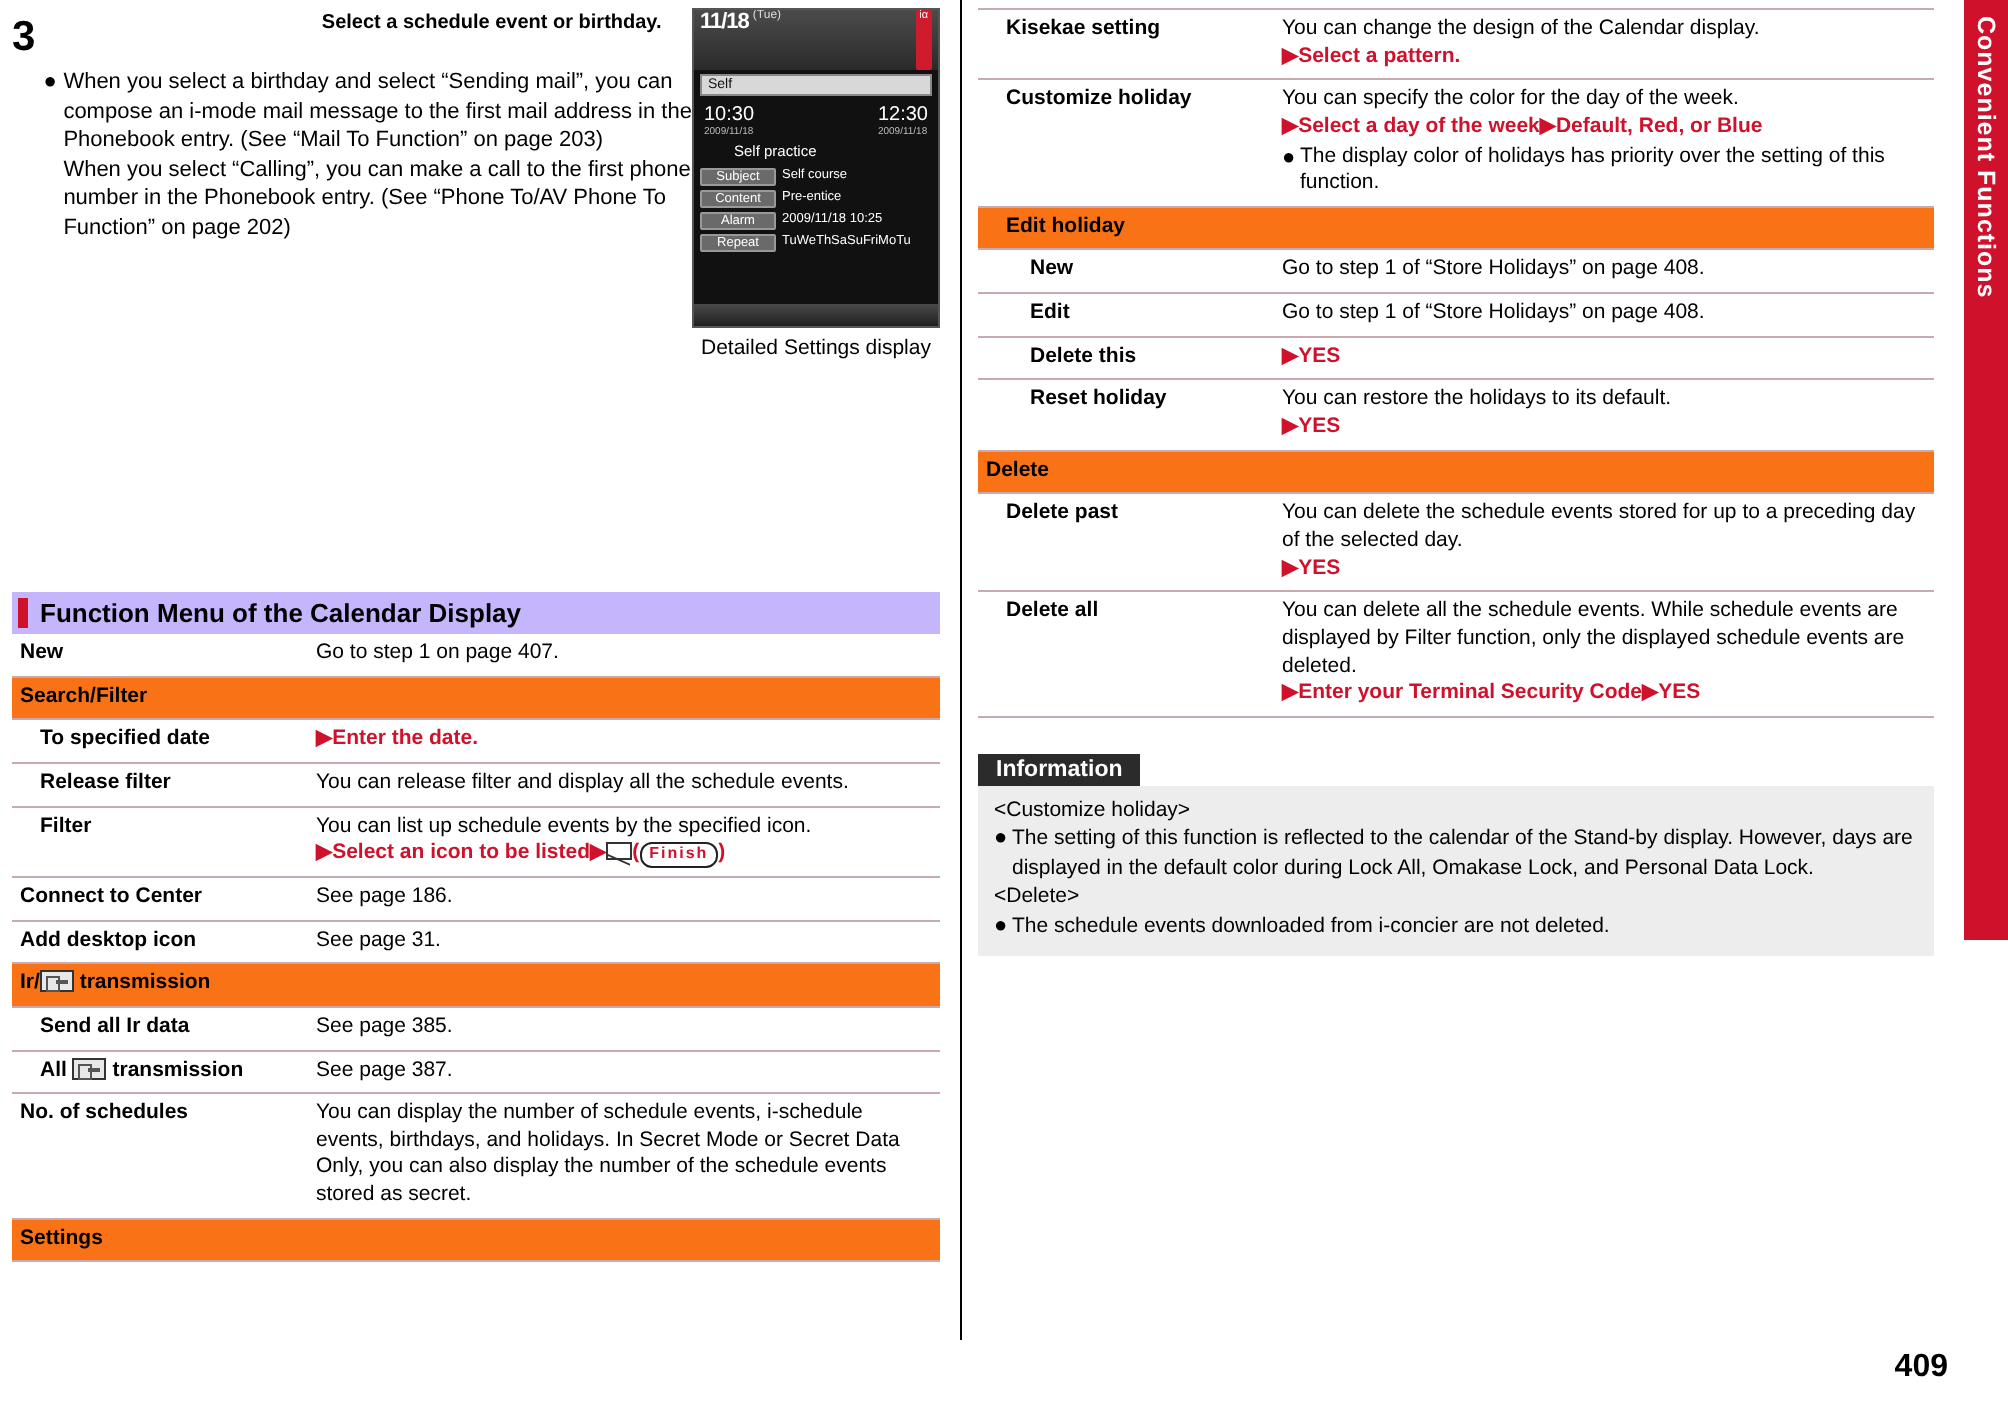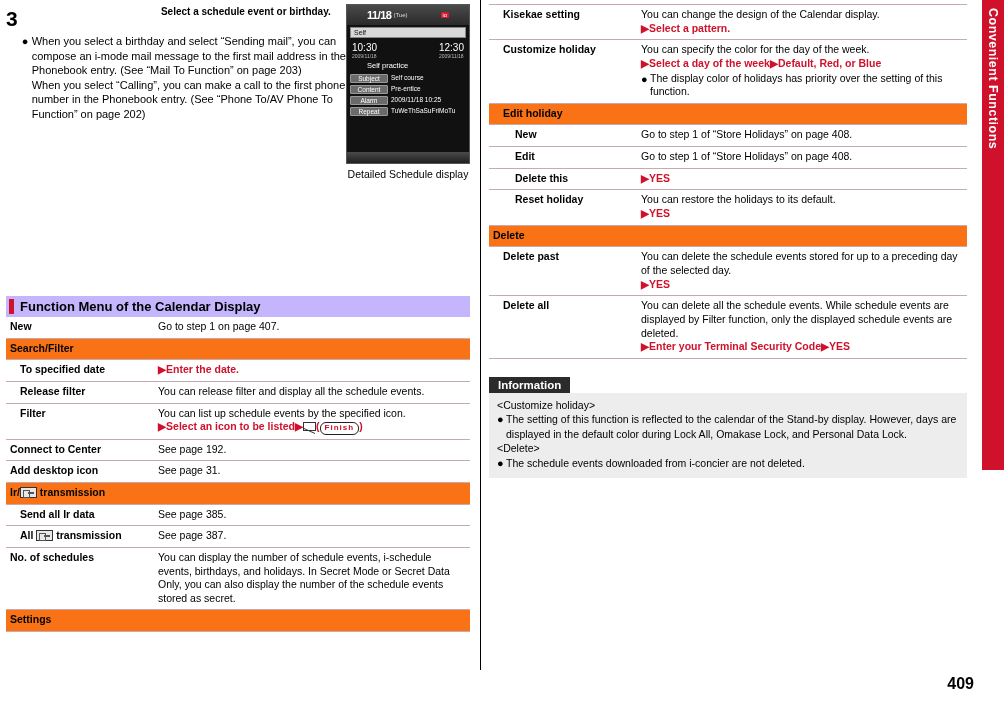--- a/index.html
+++ b/index.html
@@ -56,26 +56,26 @@
   
   .phone-shot {
     position: absolute;
     left: 346px; top: 4px;
     width: 124px; height: 160px;
     border: 1px solid #555;
     background: #111;
     overflow: hidden;
   }
   .ps-top {
-    height: 20px;
+    height: 30px;
     background: linear-gradient(#4b4b4b,#2a2a2a);
     color: #fff;
     font-size: 8px;
-    display: flex; align-items: center;
-    padding: 0 20px;
+    display: flex; 
+    padding: 0 3px;
   }
   .ps-date { font-size: 11px; font-weight: bold; color:#fff; letter-spacing:-0.5px;}
   .ps-badge {
     margin-left: auto;
     background: #cf1b2b;
     color: #fff;
     font-size: 5.5px;
     padding: 0 2px;
     border-radius: 1px;
   }
@@ -326,21 +326,21 @@
       <div class="ps-field">
         <span class="ps-key">Alarm</span>
         <span class="ps-val">2009/11/18 10:25</span>
       </div>
       <div class="ps-field">
         <span class="ps-key">Repeat</span>
         <span class="ps-val">TuWeThSaSuFriMoTu</span>
       </div>
       <div class="ps-soft"></div>
     </div>
-    <div class="shot-caption">Detailed Schedule display</div>
+    <div class="shot-caption">Detailed Settings display</div>
 
     <div class="sec-head" style="margin-top:175px;">Function Menu of the Calendar Display</div>
 
     <table class="fn">
       <tbody>
           <tr>
         <td class="lbl l1">New</td>
         <td>Go to step 1 on page 407.</td>
       </tr>
       <tr class="band">
@@ -356,21 +356,21 @@
       </tr>
       <tr>
         <td class="lbl l1 ind1">Filter</td>
         <td>
           <span>You can list up schedule events by the specified icon.</span><br>
           <span class="arrow">▶</span><span class="rb">Select an icon to be listed</span><span class="arrow">▶</span><span class="envico"></span><span class="rb">(<span class="finishbox">Finish</span>)</span>
         </td>
       </tr>
       <tr>
         <td class="lbl l1">Connect to Center</td>
-        <td>See page 192.</td>
+        <td>See page 186.</td>
       </tr>
       <tr>
         <td class="lbl l1">Add desktop icon</td>
         <td>See page 31.</td>
       </tr>
       <tr class="band">
         <td colspan="2">Ir/<span class="irico"></span> transmission</td>
       </tr>
       <tr>
         <td class="lbl l1 ind1">Send all Ir data</td>

